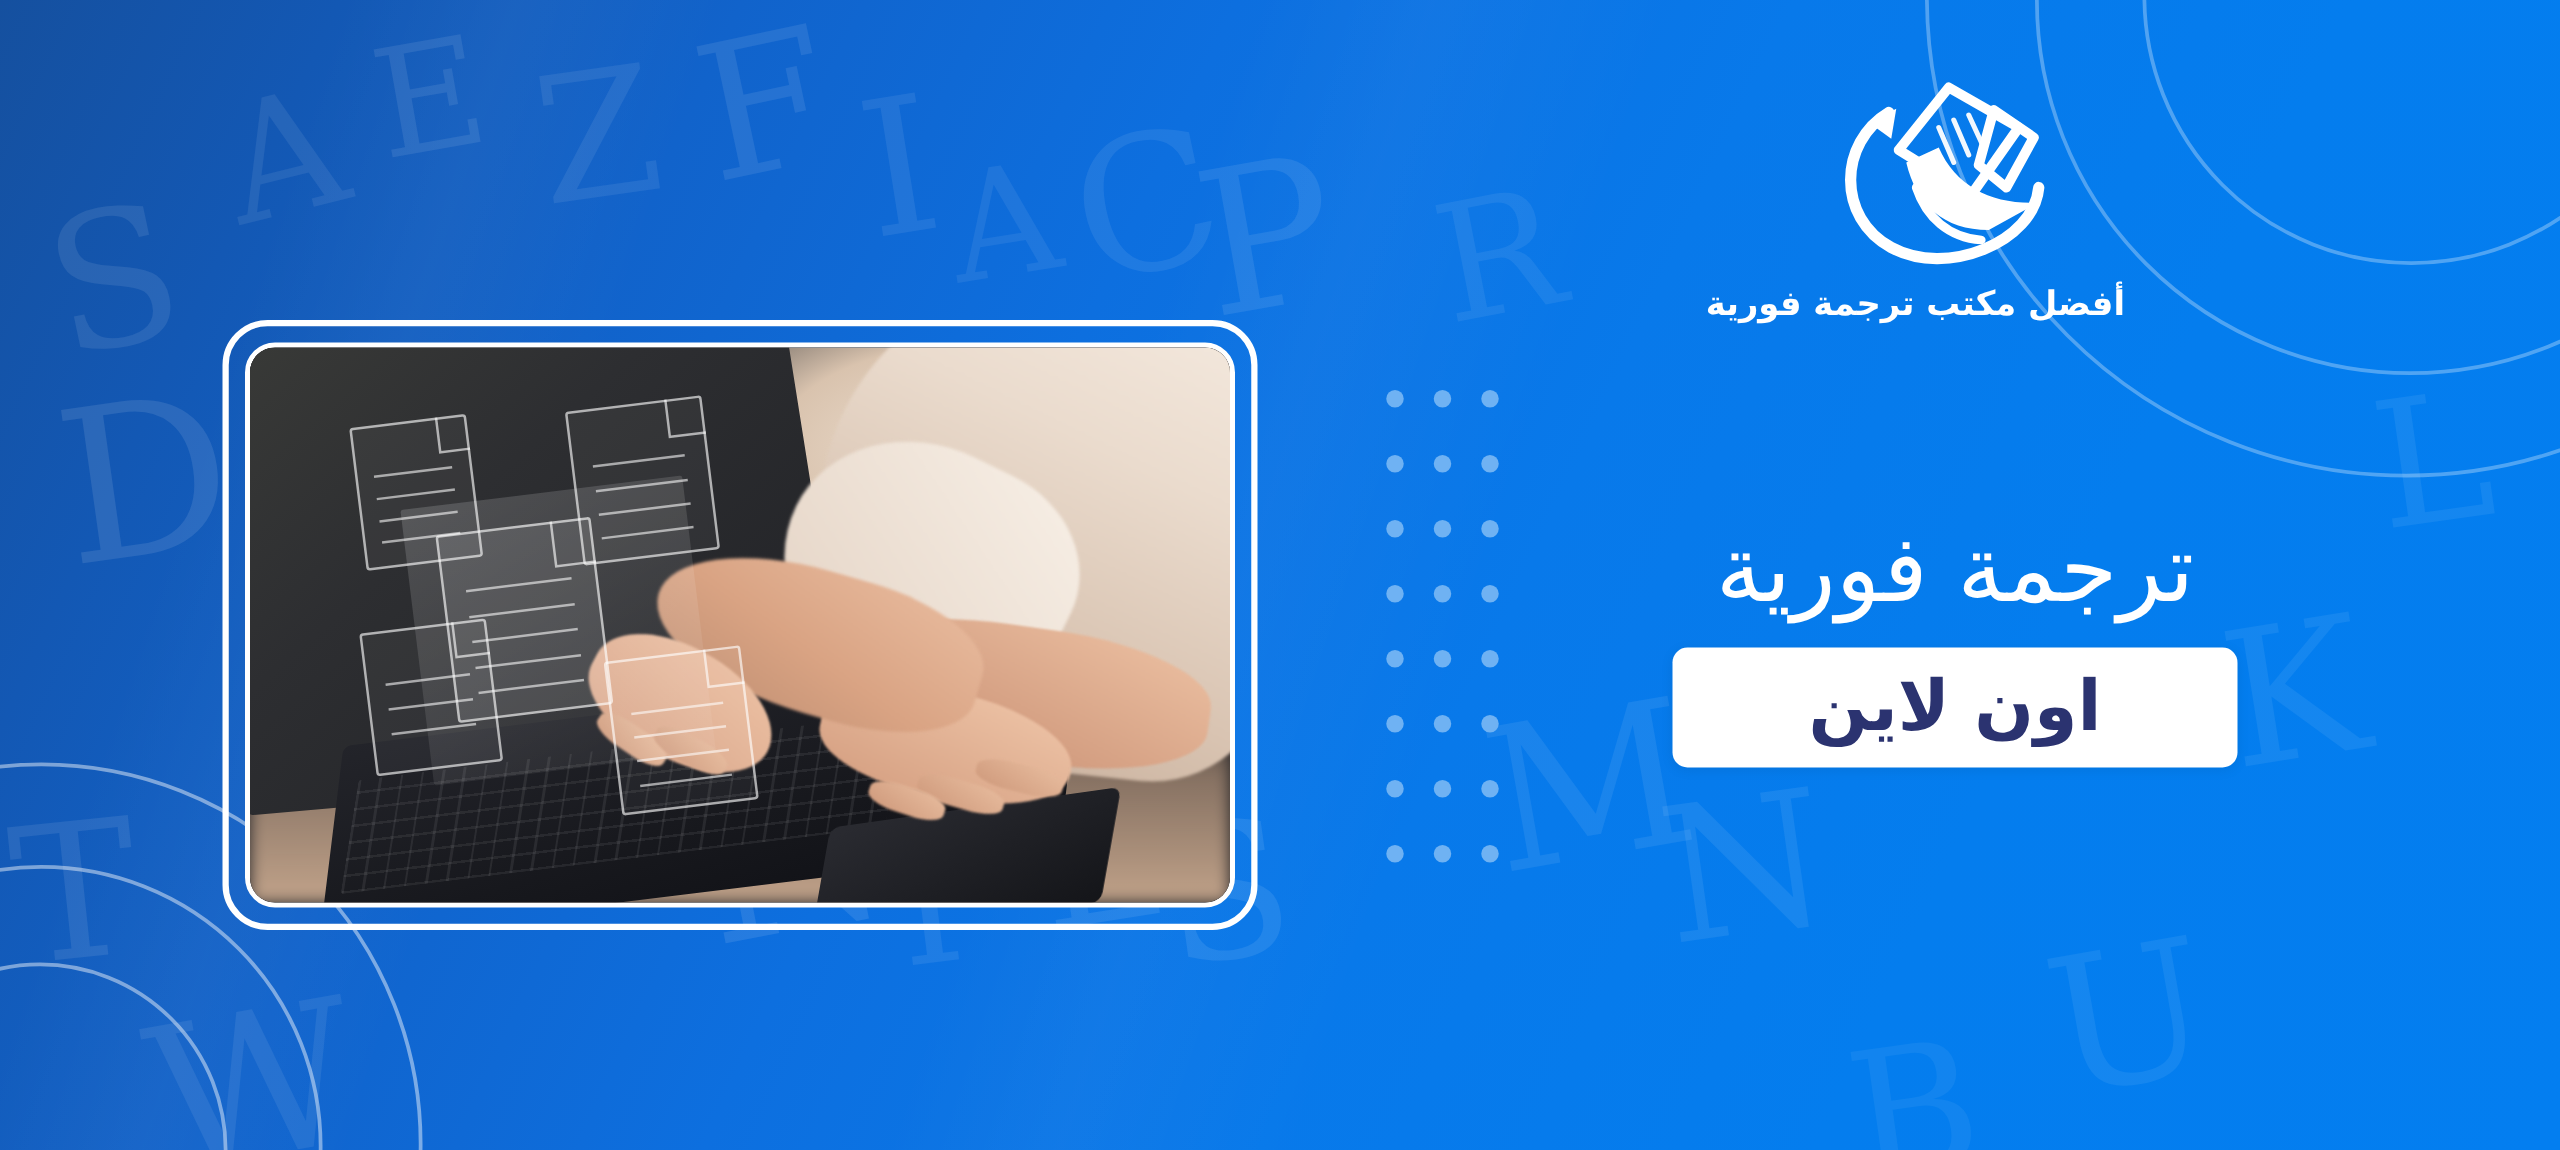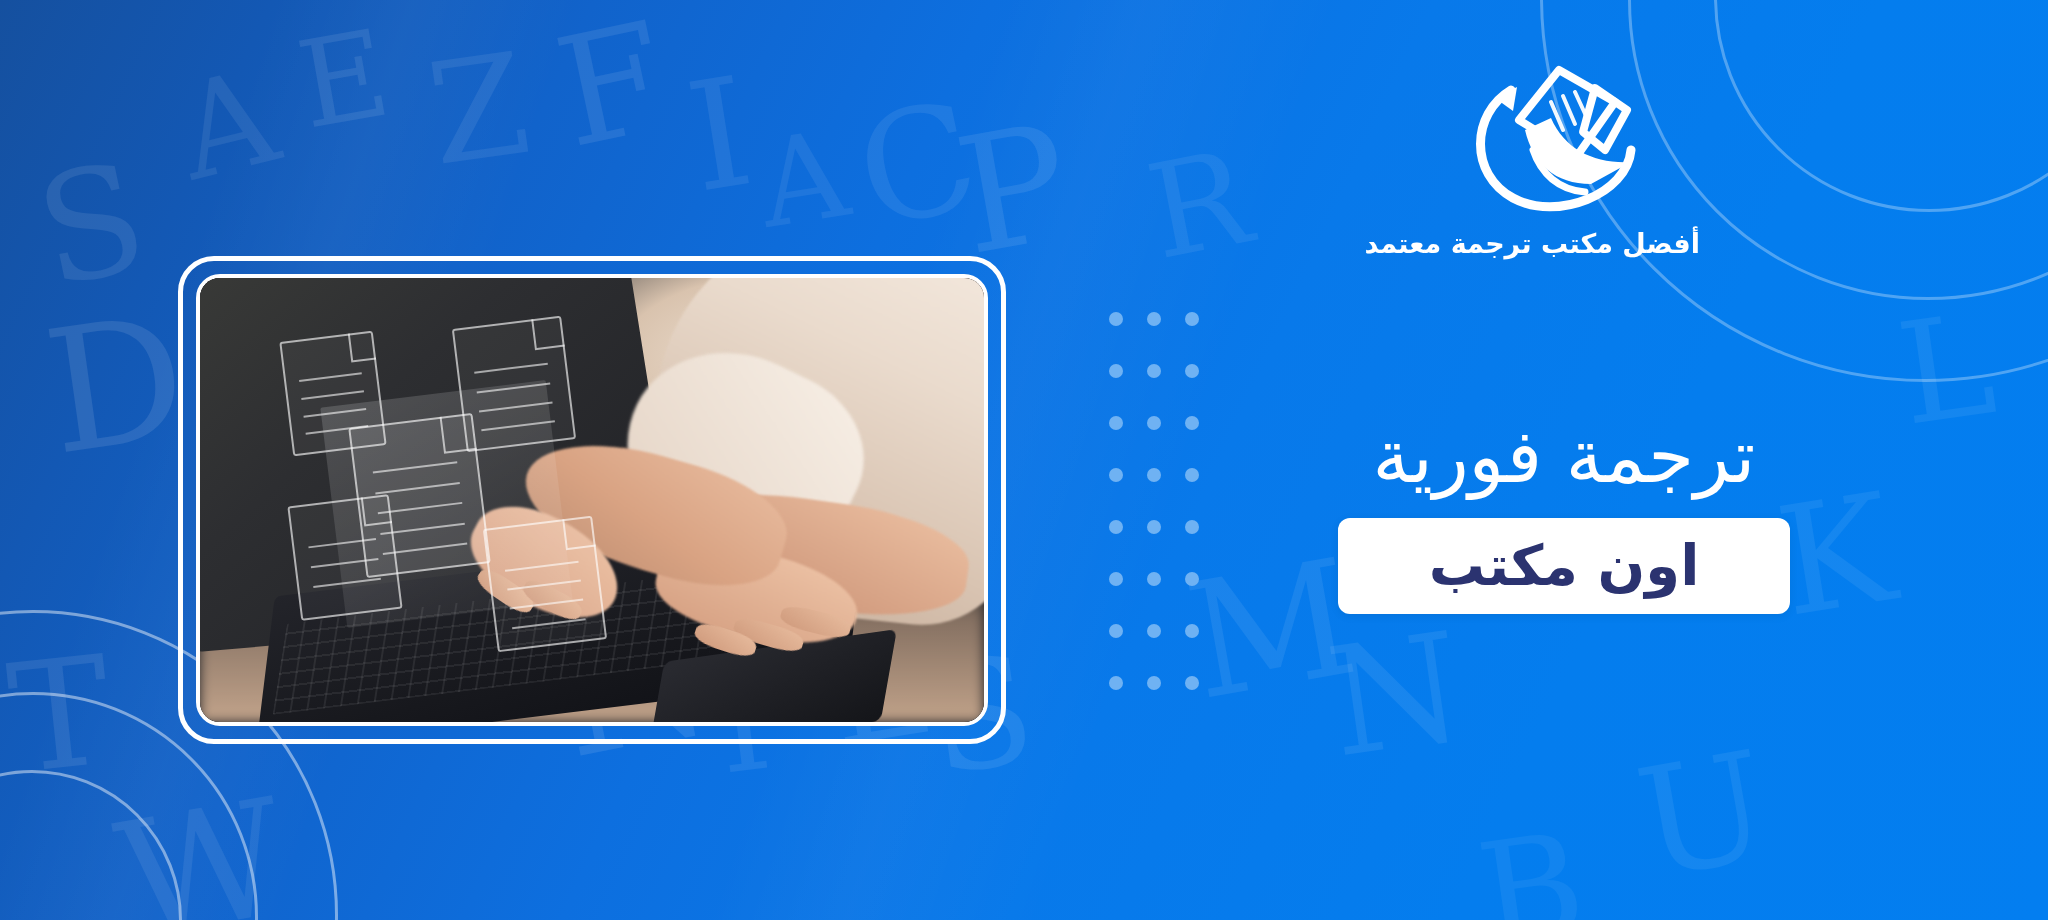--- a/index.html
+++ b/index.html
@@ -464,23 +464,23 @@
 
       <path d="M70 72 C78 106, 100 126, 136 126 L176 104 C140 106, 110 92, 96 60 Z" fill="#ffffff"></path>
       <path d="M78 92 C86 116, 104 132, 130 134" fill="none" stroke="#ffffff" stroke-width="7" stroke-linecap="round"></path>
 
       <g stroke="#ffffff" stroke-width="4" stroke-linecap="round" opacity=".95">
         <line x1="96" y1="44" x2="108" y2="72"></line>
         <line x1="108" y1="38" x2="120" y2="66"></line>
         <line x1="120" y1="34" x2="132" y2="60"></line>
       </g>
     </svg>
-    <div class="logo-tagline">أفضل مكتب ترجمة معتمد</div>
+    <div class="logo-tagline">أفضل مكتب ترجمة فورية</div>
   </div>
 
   <div class="headline-block">
     <h1 class="headline">ترجمة فورية</h1>
     <div class="subtitle-box">
-      <span class="subtitle">اون مكتب</span>
+      <span class="subtitle">اون لاين</span>
     </div>
   </div>
 
 </div>
 
 </body></html>

